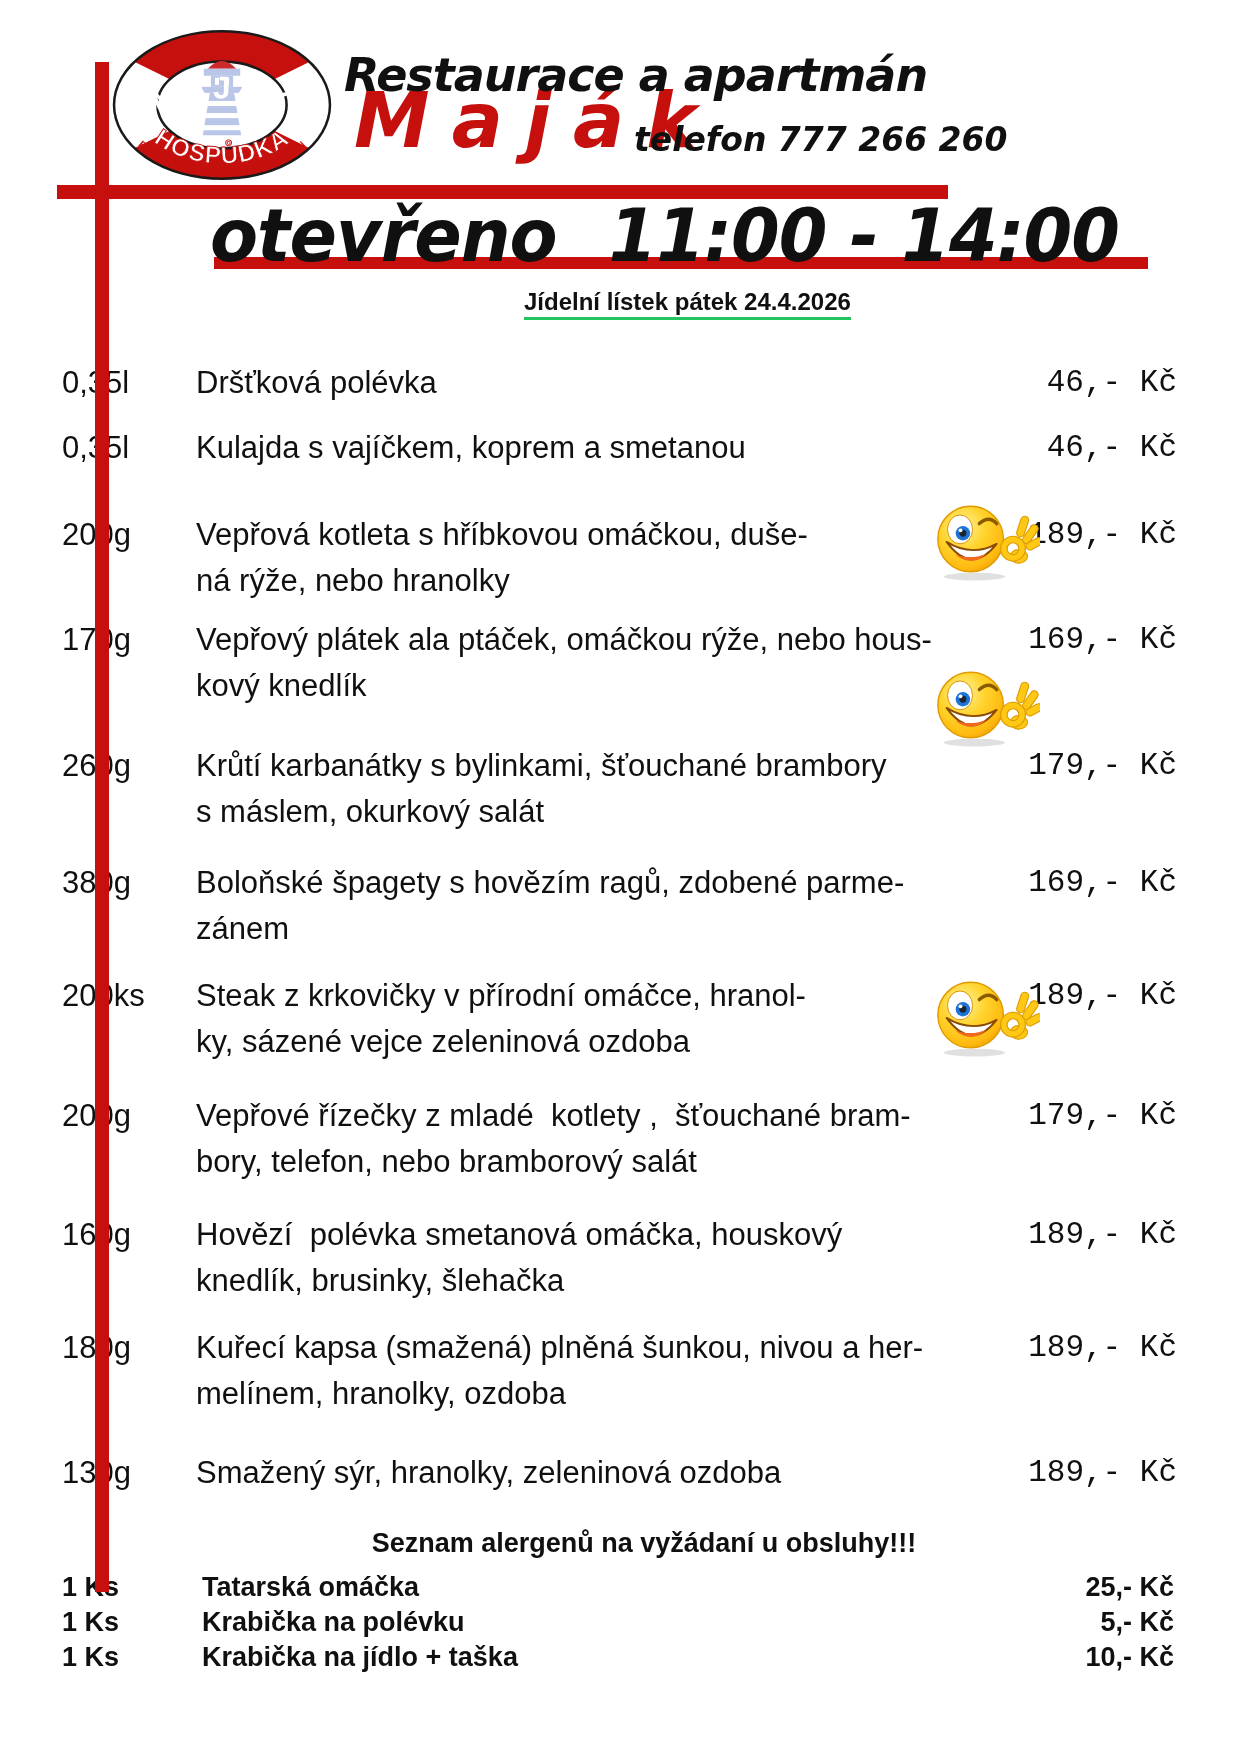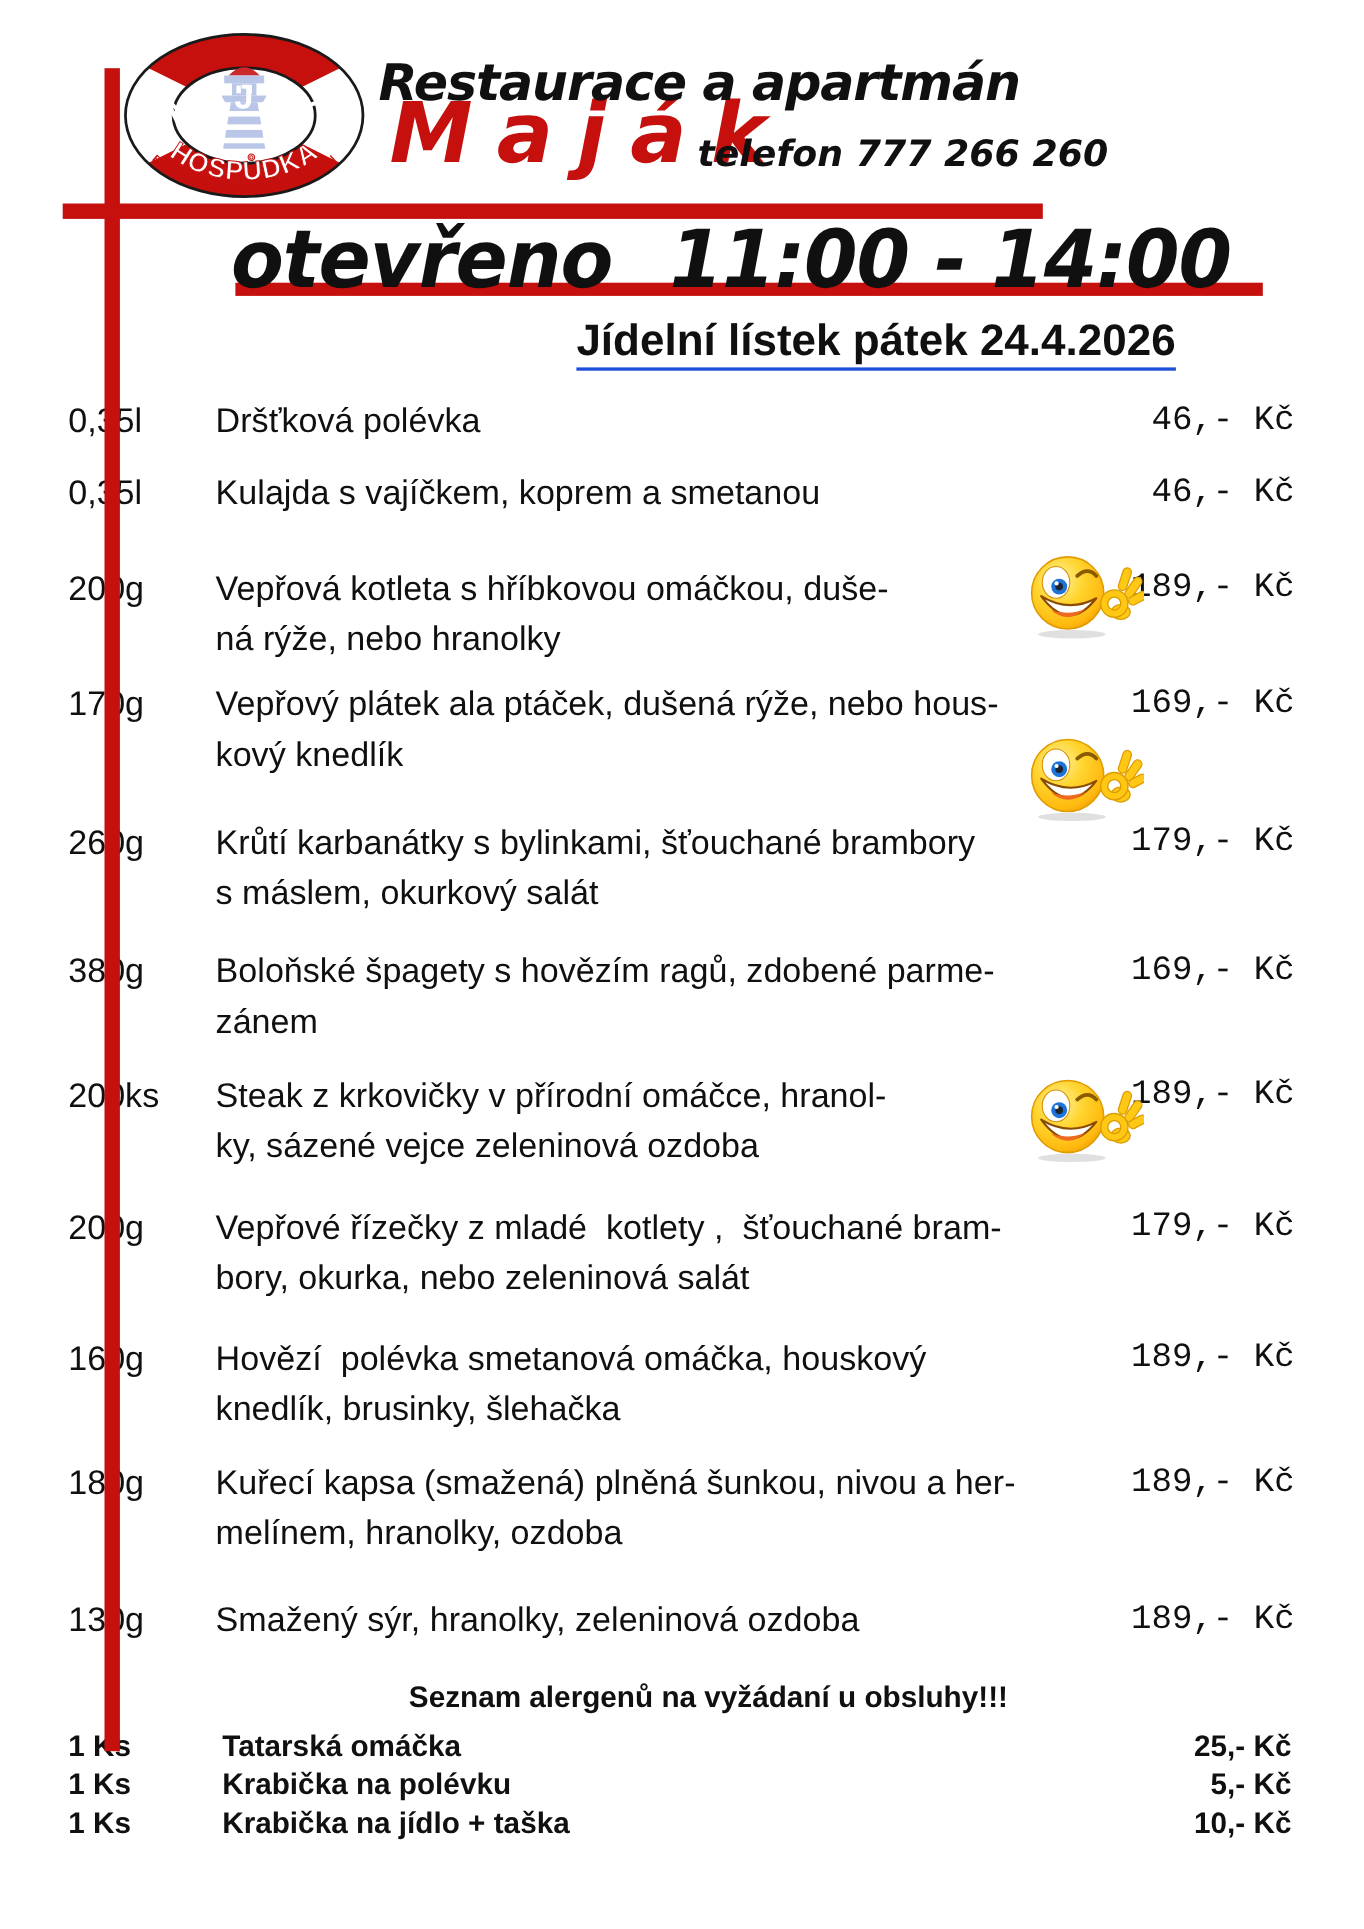--- a/index.html
+++ b/index.html
@@ -24,22 +24,22 @@
     font-size:76px;letter-spacing:22px;white-space:nowrap;}
   .phone{position:absolute;left:634px;top:120px;z-index:1;
     font-family:"DejaVu Sans",sans-serif;font-style:italic;font-weight:800;
     font-size:33px;white-space:nowrap;}
   
   .opening{position:absolute;left:210px;top:193px;z-index:3;display:flex;gap:52px;
     font-family:"DejaVu Sans",sans-serif;font-style:italic;font-weight:800;
     font-size:70px;letter-spacing:-1px;transform:scaleY(1.04);transform-origin:top left;
     white-space:nowrap;}
   
-  .menu-title{position:absolute;left:524px;top:288px;font-weight:bold;font-size:40px;
-    border-bottom:3px solid #1d4ed8;padding-bottom:1px;white-space:nowrap;z-index:1;}
+  .menu-title{position:absolute;left:524px;top:288px;font-weight:bold;font-size:24px;
+    border-bottom:3px solid #22c55e;padding-bottom:1px;white-space:nowrap;z-index:1;}
   .row{position:absolute;left:0;width:1240px;font-size:31px;line-height:46px;z-index:1;}
   .row .qty{position:absolute;left:62px;top:0;}
   .row .desc{position:absolute;left:196px;top:0;width:850px;white-space:pre-wrap;}
   .row .price{position:absolute;right:63px;top:0;white-space:nowrap;font-family:Liberation Mono, monospace;}
   .smiley{position:absolute;left:934px;width:106px;height:86px;}
   
   .allergen{position:absolute;left:0;top:1528px;width:1240px;text-align:center;
     font-weight:bold;font-size:27px;z-index:1;padding-left:24px;}
   .frow{position:absolute;left:0;width:1240px;font-size:27px;font-weight:bold;z-index:1;}
   .frow .qty{position:absolute;left:62px;}
@@ -147,21 +147,21 @@
       <rect x="88" y="18" width="8" height="22" rx="4" fill="#ffc814" stroke="#dd9d00" stroke-width="1.2" transform="rotate(18 92 29)"></rect>
       <rect x="96" y="26" width="8" height="22" rx="4" fill="#ffc814" stroke="#dd9d00" stroke-width="1.2" transform="rotate(35 100 37)"></rect>
       <rect x="100" y="38" width="8" height="18" rx="4" fill="#ffc814" stroke="#dd9d00" stroke-width="1.2" transform="rotate(62 104 47)"></rect>
       <circle cx="82" cy="52" r="9.5" fill="none" stroke="#dd9d00" stroke-width="8"></circle>
       <circle cx="82" cy="52" r="9.5" fill="none" stroke="#ffc814" stroke-width="5.5"></circle>
     </g>
   </svg>
       </div>
       <div class="row" style="top: 617px;">
         <div class="qty">170g</div>
-        <div class="desc">Vepřový plátek ala ptáček, dušená rýže, nebo hous-
+        <div class="desc">Vepřový plátek ala ptáček, omáčkou rýže, nebo hous-
 kový knedlík</div>
         <div class="price">169,- Kč</div>
         <svg class="smiley" viewBox="0 0 110 86" style="top: 46px;">
     <ellipse cx="42" cy="81" rx="32" ry="4" fill="#000000" opacity="0.12"></ellipse>
     <circle cx="38" cy="42" r="34" fill="url(#sgFace)" stroke="#e09b00" stroke-width="1.5"></circle>
     <ellipse cx="27" cy="32" rx="13" ry="15" fill="#ffffff" stroke="#d98f00" stroke-width="1"></ellipse>
     <circle cx="30" cy="36" r="7.5" fill="#1e74d6"></circle>
     <circle cx="30" cy="36" r="3.6" fill="#1b2430"></circle>
     <circle cx="27.5" cy="33" r="2" fill="#ffffff"></circle>
     <path d="M 47 26 q 10 -9 18 0" fill="none" stroke="#8a5a00" stroke-width="3.5" stroke-linecap="round"></path>
@@ -210,21 +210,21 @@
       <rect x="96" y="26" width="8" height="22" rx="4" fill="#ffc814" stroke="#dd9d00" stroke-width="1.2" transform="rotate(35 100 37)"></rect>
       <rect x="100" y="38" width="8" height="18" rx="4" fill="#ffc814" stroke="#dd9d00" stroke-width="1.2" transform="rotate(62 104 47)"></rect>
       <circle cx="82" cy="52" r="9.5" fill="none" stroke="#dd9d00" stroke-width="8"></circle>
       <circle cx="82" cy="52" r="9.5" fill="none" stroke="#ffc814" stroke-width="5.5"></circle>
     </g>
   </svg>
       </div>
       <div class="row" style="top: 1093px;">
         <div class="qty">200g</div>
         <div class="desc">Vepřové řízečky z mladé  kotlety ,  šťouchané bram-
-bory, okurka, nebo zeleninová salát</div>
+bory, telefon, nebo bramborový salát</div>
         <div class="price">179,- Kč</div>
       </div>
       <div class="row" style="top: 1212px;">
         <div class="qty">160g</div>
         <div class="desc">Hovězí  polévka smetanová omáčka, houskový
 knedlík, brusinky, šlehačka</div>
         <div class="price">189,- Kč</div>
       </div>
       <div class="row" style="top: 1325px;">
         <div class="qty">180g</div>

